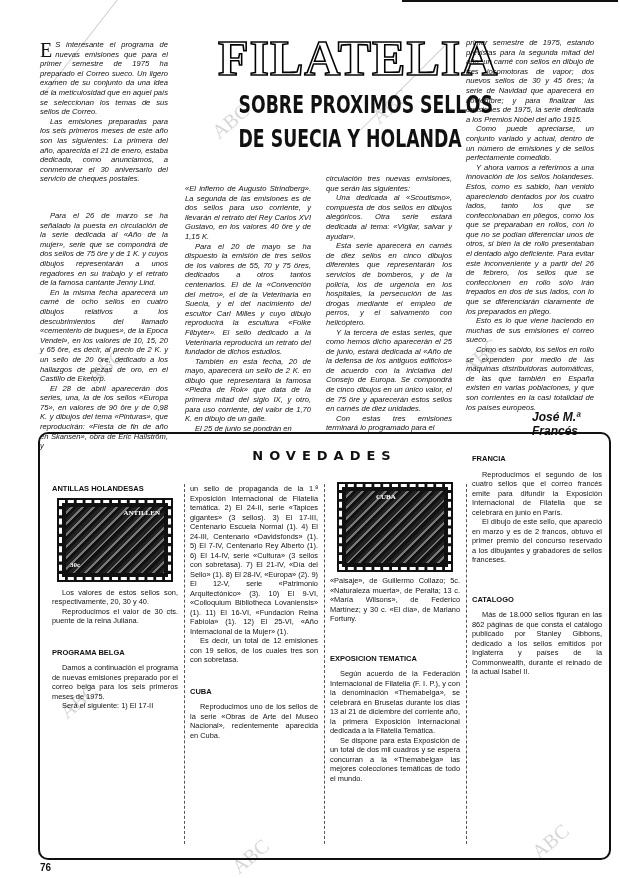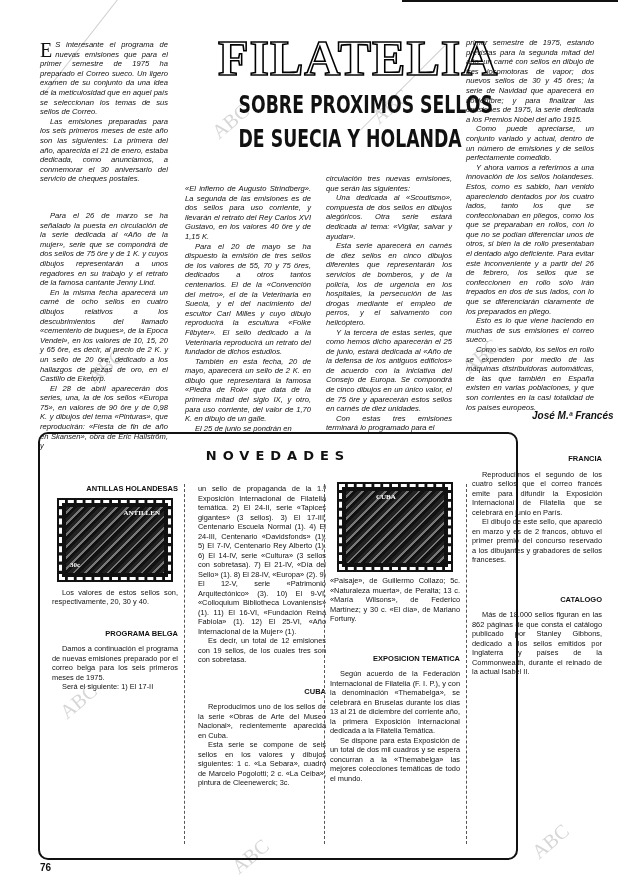--- a/index.html
+++ b/index.html
@@ -14,29 +14,29 @@
     position: absolute; left: 218px; top: 35px; width: 200px; height: 46px;
     font-family: "Liberation Serif", serif; font-weight: bold; font-size: 50px; letter-spacing: 1px;
     color: #fff; -webkit-text-stroke: 1.6px #000; text-align: center; line-height: 46px;
   }
   .title-sub {
     position: absolute; left: 208px; top: 88px; width: 218px;
     font-family: "DejaVu Sans", sans-serif; font-weight: bold; font-size: 24px; line-height: 34px;
     text-align: center; transform: scaleX(0.72); transform-origin: center top; letter-spacing: 0;
   }
   .title-sub span { display: block; white-space: nowrap; }
-  .author { position: absolute; left: 532px; top: 410px; font-size: 10px; font-weight: bold; font-style: italic; text-align: center; }
+  .author { position: absolute; left: 532px; top: 410px; font-size: 12px; font-weight: bold; font-style: italic; }
   .box {
-    position: absolute; left: 38px; top: 432px; width: 480px; height: 428px;
+    position: absolute; left: 38px; top: 432px; width: 573px; height: 428px;
     border: 2px solid #111; border-radius: 10px 10px 10px 10px;
   }
   .box-title { position: absolute; left: 0; top: 14px; width: 100%; text-align: center; font-family: "DejaVu Sans", sans-serif; font-weight: bold; font-size: 13px; letter-spacing: 6px; }
   .ncol { position: absolute; font-size: 7.4px; line-height: 9.5px; text-align: justify; }
   .ncol p { text-indent: 10px; }
-  .ncol h4 { text-align: right; font-size: 7.5px; font-weight: bold; line-height: 9.5px; margin: 0 0 6px 0; }
+  .ncol h4 { text-align: left; font-size: 7.5px; font-weight: bold; line-height: 9.5px; margin: 0 0 6px 0; }
   .divider { position: absolute; width: 0; border-left: 1px dashed #555; }
   .stamp { background: #111; border: 3px dashed #fff; outline: 2px solid #111; position: relative; overflow: hidden; }
   .stamp .inner { position: absolute; inset: 4px; background: repeating-linear-gradient(135deg, #222 0 3px, #777 3px 5px, #111 5px 8px); }
   .stamp .label { position: absolute; color: #fff; font-size: 7px; font-weight: bold; font-family: "Liberation Serif", serif; }
   .pagenum { position: absolute; left: 40px; top: 862px; font-size: 10px; font-weight: bold; }
   .watermark { position: absolute; color: #bbb; font-family: "Liberation Serif", serif; font-size: 20px; transform: rotate(-40deg); opacity: 0.6; }
   .wmline { position: absolute; height: 1px; background: #bbb; transform-origin: left center; opacity: 0.7; }
 </style>
 </head>
 <body>
@@ -97,35 +97,35 @@
   <div class="box-title">NOVEDADES</div>
 
   <div class="ncol" style="left:12px;top:50px;width:126px;">
     <h4>ANTILLAS HOLANDESAS</h4>
     <div class="stamp" style="width:112px;height:80px;margin:2px auto 8px auto;">
       <div class="inner"></div>
       <span class="label" style="right:8px;top:6px;">ANTILLEN</span>
       <span class="label" style="left:8px;bottom:6px;">30c</span>
     </div>
     <p>Los valores de estos sellos son, respectivamente, 20, 30 y 40.</p>
+    <p>Reproducimos el valor de 30 cts. puente de la reina Juliana.</p>
     <div style="height:22px;"></div>
     <h4>PROGRAMA BELGA</h4>
     <p>Damos a continuación el programa de nuevas emisiones preparado por el correo belga para los seis primeros meses de 1975.</p>
     <p>Será el siguiente: 1) El 17-II</p>
   </div>
 
   <div class="divider" style="left:144px;top:50px;height:360px;"></div>
 
-  <div class="ncol" style="left:150px;top:50px;width:128px;margin-left:8px;">
+  <div class="ncol" style="left:150px;top:50px;width:128px;">
     <p style="text-indent:0;">un sello de propaganda de la 1.ª Exposición Internacional de Filatelia temática. 2) El 24-II, serie «Tapices gigantes» (3 sellos). 3) El 17-III, Centenario Escuela Normal (1). 4) El 24-III, Centenario «Davidsfonds» (1). 5) El 7-IV, Centenario Rey Alberto (1). 6) El 14-IV, serie «Cultura» (3 sellos con sobretasa). 7) El 21-IV, «Día del Sello» (1). 8) El 28-IV, «Europa» (2). 9) El 12-V, serie «Patrimonio Arquitectónico» (3). 10) El 9-VI, «Colloquium Bibliotheca Lovaniensis» (1). 11) El 16-VI, «Fundación Reina Fabiola» (1). 12) El 25-VI, «Año Internacional de la Mujer» (1).</p>
     <p>Es decir, un total de 12 emisiones con 19 sellos, de los cuales tres son con sobretasa.</p>
     <div style="height:22px;"></div>
     <h4>CUBA</h4>
     <p>Reproducimos uno de los sellos de la serie «Obras de Arte del Museo Nacional», recientemente aparecida en Cuba.</p>
-    <p>Esta serie se compone de seis sellos en los valores y dibujos siguientes: 1 c. «La Sebara», cuadro de Marcelo Pogolotti; 2 c. «La Ceiba», pintura de Cleenewerck; 3c.</p>
   </div>
 
   <div class="divider" style="left:284px;top:50px;height:360px;"></div>
 
   <div class="ncol" style="left:290px;top:50px;width:130px;">
     <div class="stamp" style="width:112px;height:86px;margin:0 auto 6px auto;">
       <div class="inner"></div>
       <span class="label" style="left:34px;top:6px;">CUBA</span>
     </div>
     <p style="text-indent:0;">«Paisaje», de Guillermo Collazo; 5c. «Naturaleza muerta», de Peralta; 13 c. «María Wilsons», de Federico Martínez; y 30 c. «El día», de Mariano Fortuny.</p>

